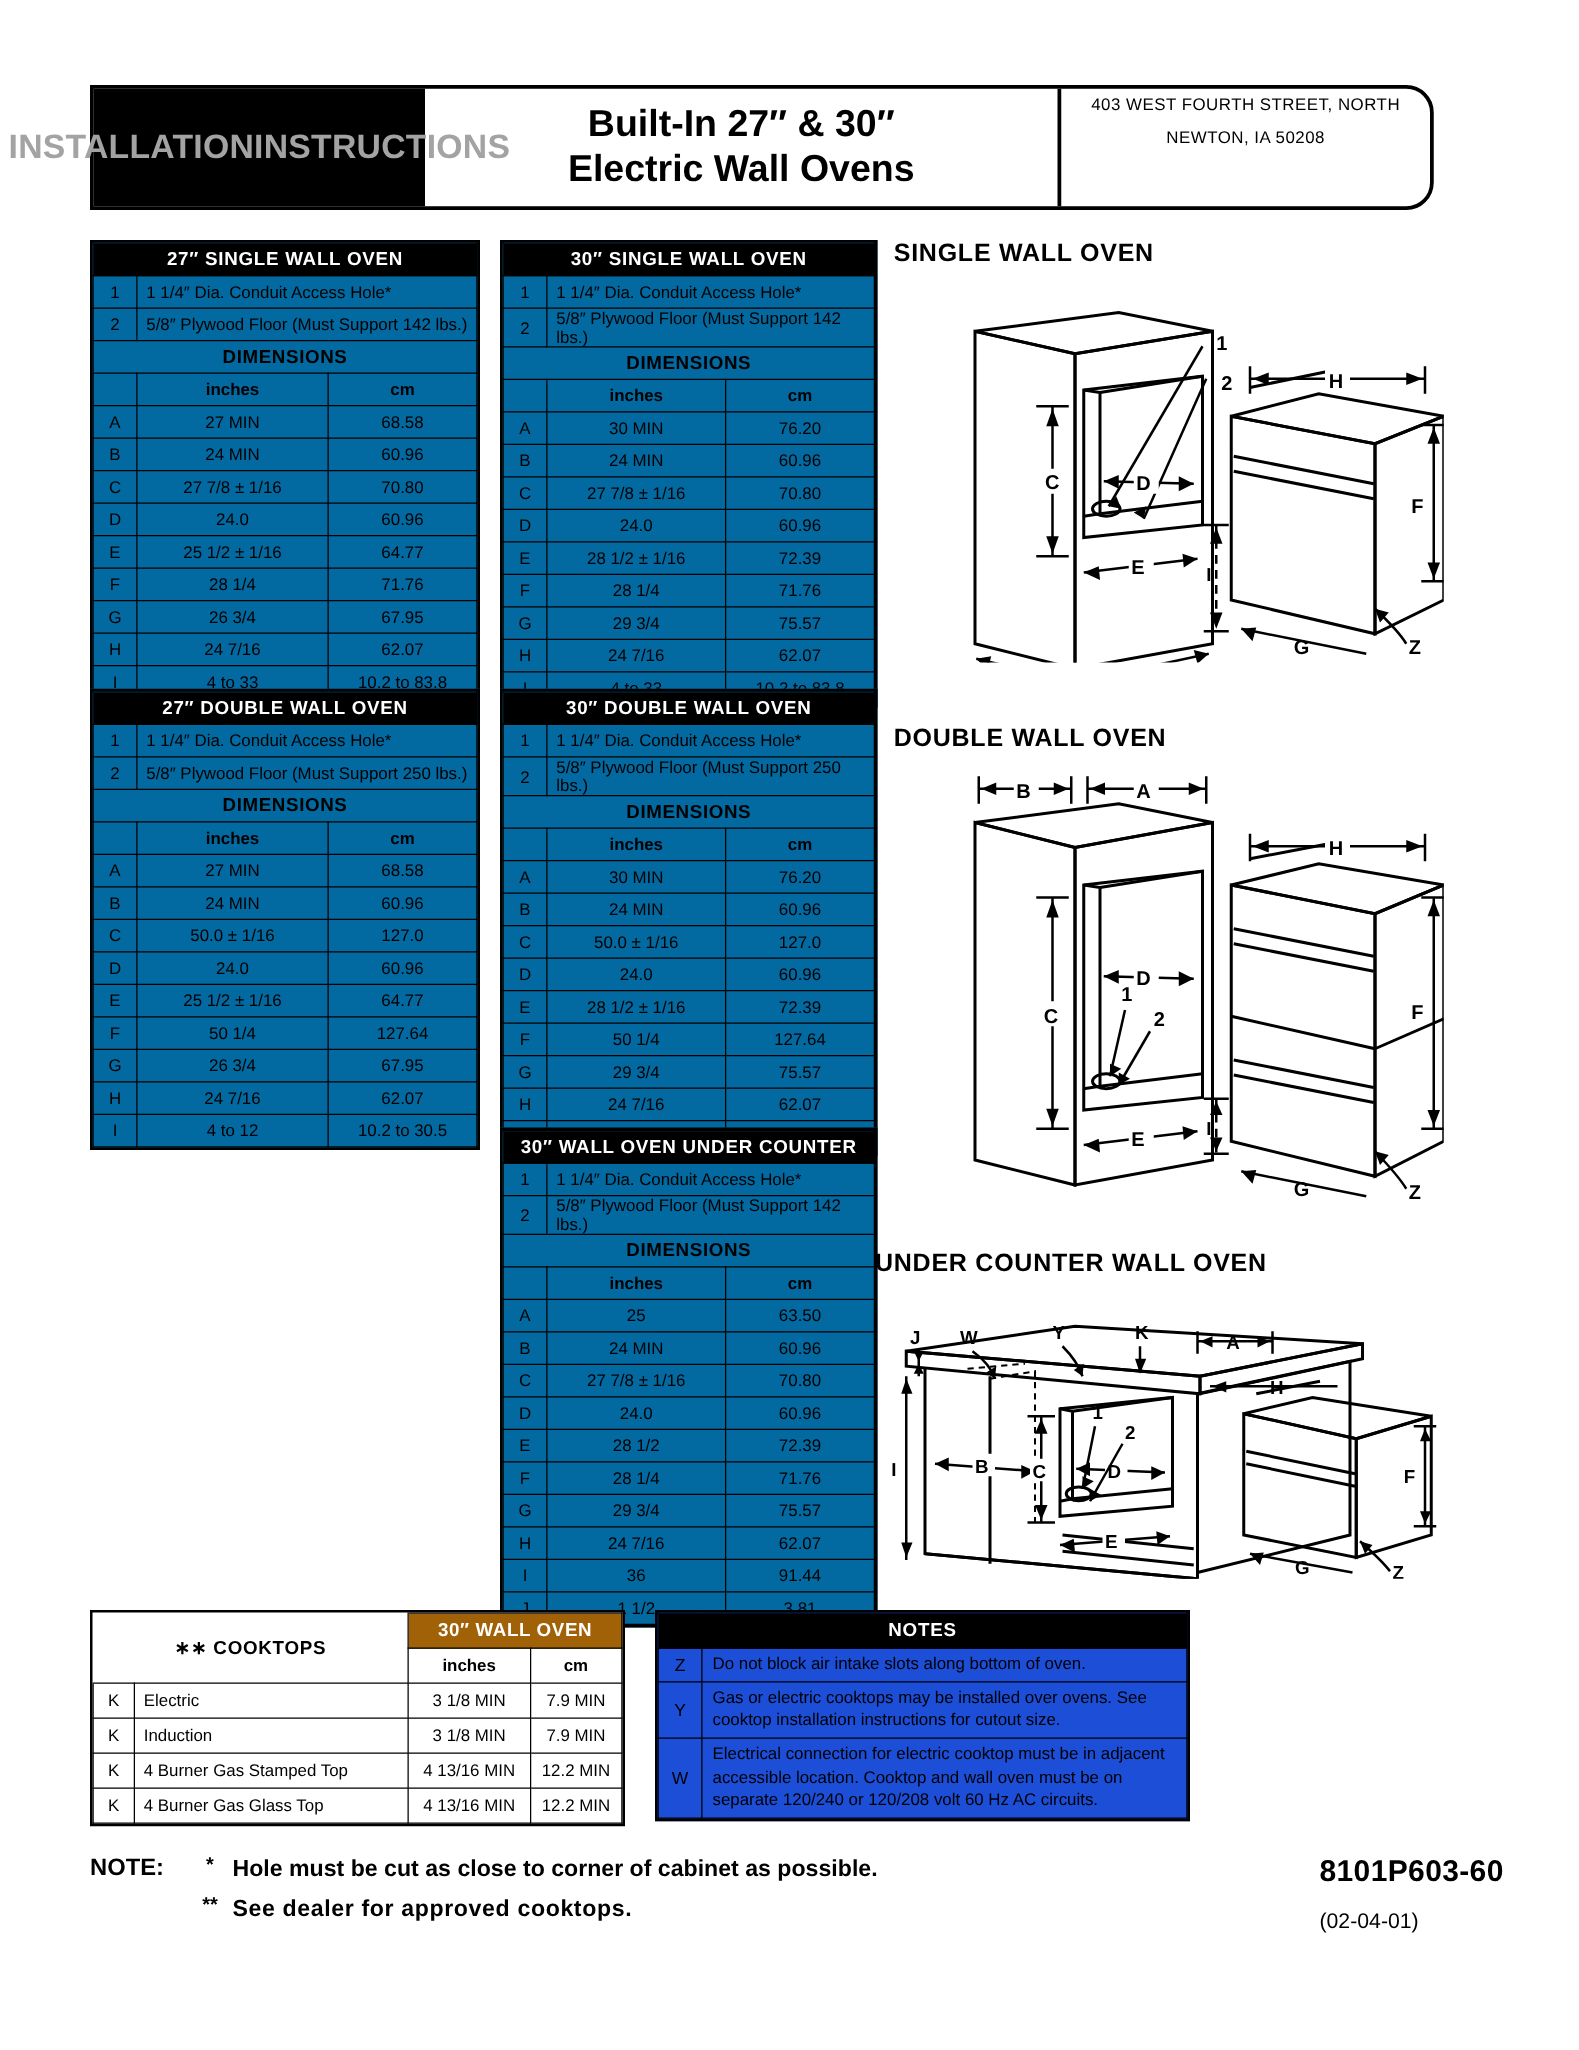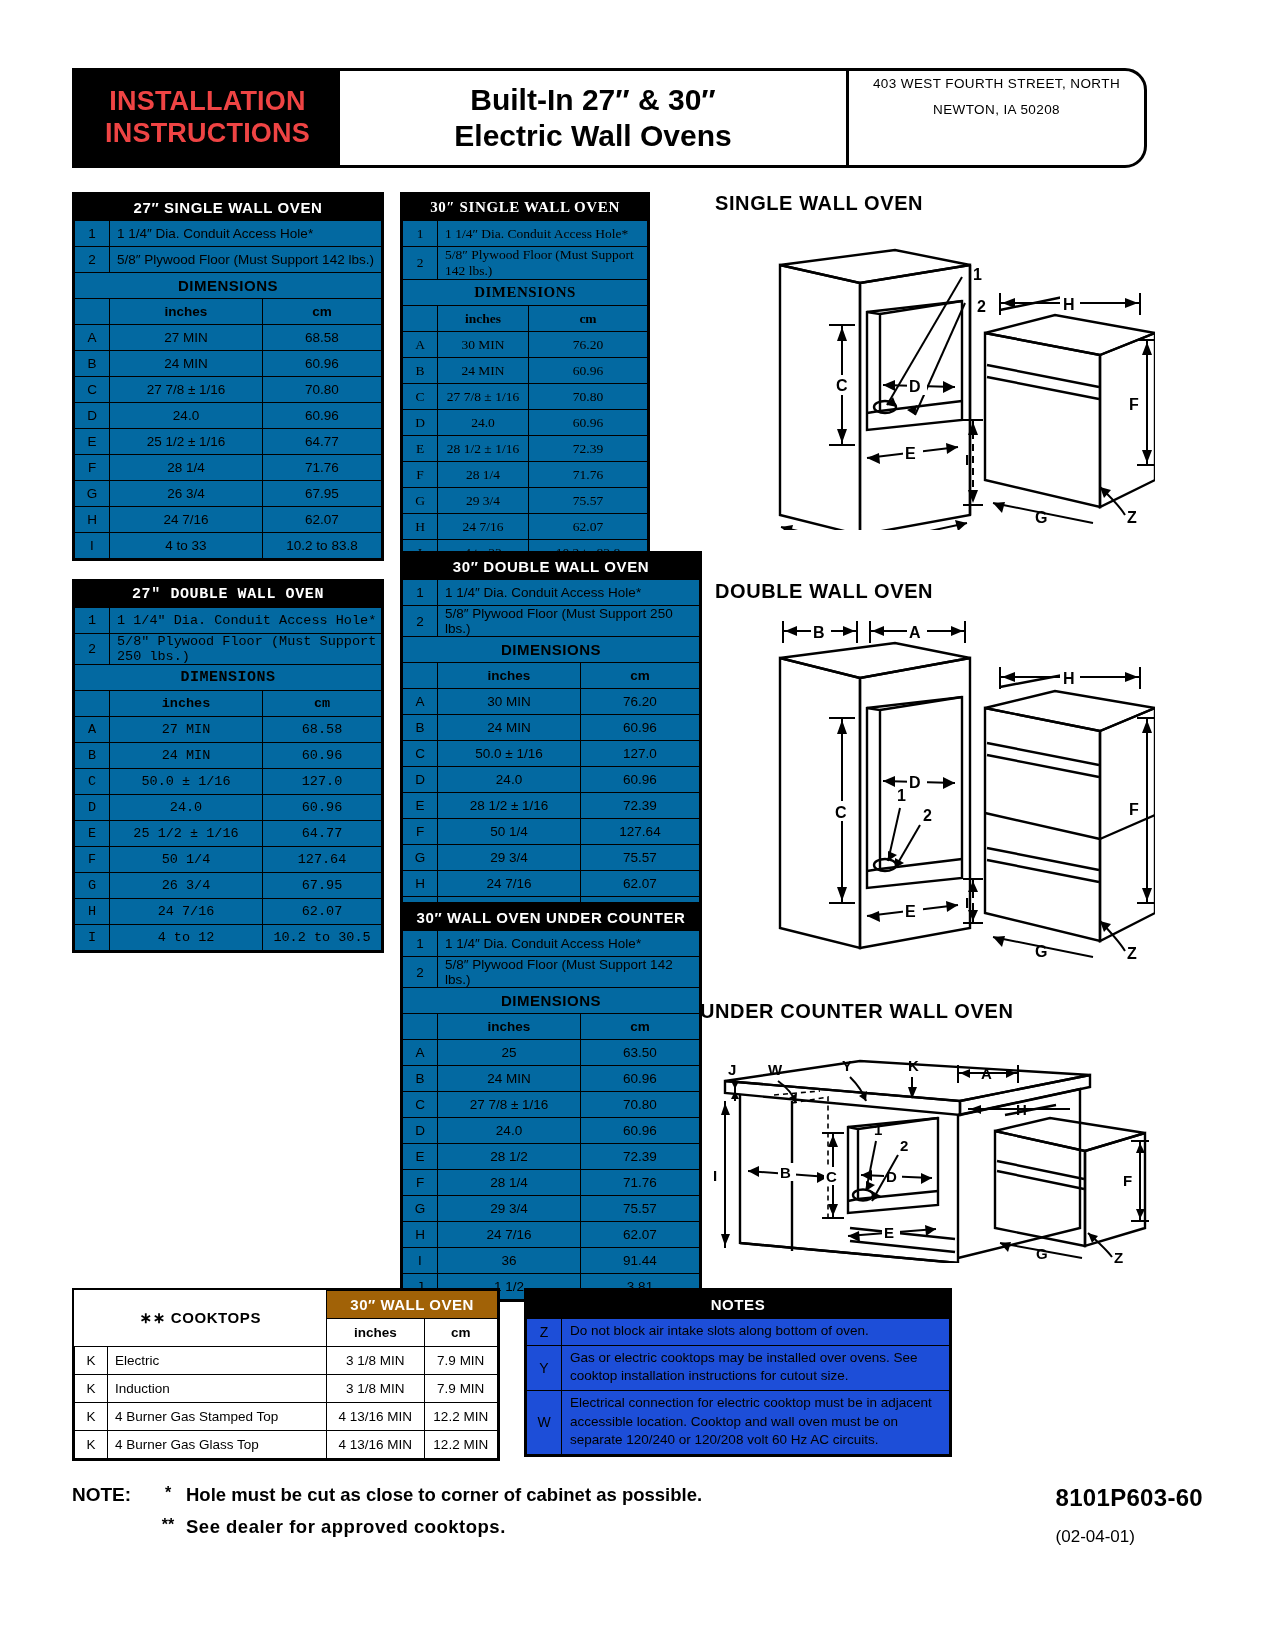--- a/index.html
+++ b/index.html
@@ -12,22 +12,22 @@
   }
   .page{position:relative;width:1263px;height:1640px;}
 
   
   .header{
     position:absolute;left:72px;top:68px;width:1075px;height:100px;
     border:3px solid #000;border-radius:0 22px 22px 0;
     box-sizing:border-box;display:flex;align-items:stretch;
   }
   .hdr-black{
-    background:#000;color:#ef4444;width:265px;flex:none;
-    display:flex;flex-direction:column;align-items:center;justify-content:center;
+    background:#000;color:#a3a3a3;width:265px;flex:none;
+    display:flex;flex-direction:row;align-items:center;justify-content:center;
     font-weight:bold;font-size:27px;letter-spacing:.2px;line-height:1.18;
   }
   .hdr-title{
     flex:1;display:flex;flex-direction:column;align-items:center;justify-content:center;
     font-weight:bold;font-size:30px;line-height:1.2;border-right:3px solid #000;
   }
   .hdr-title span{white-space:nowrap;}
   .hdr-addr{
     width:295px;flex:none;display:flex;flex-direction:column;
     align-items:center;justify-content:flex-start;
@@ -43,22 +43,22 @@
   .dtable .title{background:#000;color:#fff;font-weight:bold;font-size:15px;
         letter-spacing:.6px;height:25px;border:1px solid #000;}
   .dtable .notecell{text-align:left;padding-left:7px;font-size:13.5px;}
   .dtable .numcell{width:34px;}
   .dtable .dimhdr{font-weight:bold;font-size:15px;letter-spacing:.5px;}
   .dtable .colhdr{font-weight:bold;font-size:13.5px;}
   .dtable .lcol{width:34px;}
   .dtable .ccol{width:118px;}
 
   #t-27-single{left:72px;top:192px;width:312px;}
-  #t-30-single{left:400px;top:192px;width:250px;font-family:Liberation Serif, serif;}
-  #t-27-double{left:72px;top:579px;width:312px;font-family:Liberation Mono, monospace;}
+  #t-30-single{left:400px;top:192px;width:302px;}
+  #t-27-double{left:72px;top:551px;width:312px;}
   #t-30-double{left:400px;top:551px;width:302px;}
   #t-under{left:400px;top:902px;width:302px;}
 
   
   #t-cooktops{position:absolute;left:72px;top:1288px;width:428px;
     border:2px solid #000;box-sizing:border-box;background:#fff;}
   #t-cooktops table{border-collapse:collapse;width:100%;}
   #t-cooktops td{border:1px solid #000;height:25px;font-size:13.5px;text-align:center;}
   #t-cooktops .blackhdr{background:#a16207;color:#fff;font-weight:bold;font-size:15px;
     letter-spacing:.5px;border:1px solid #000;}

